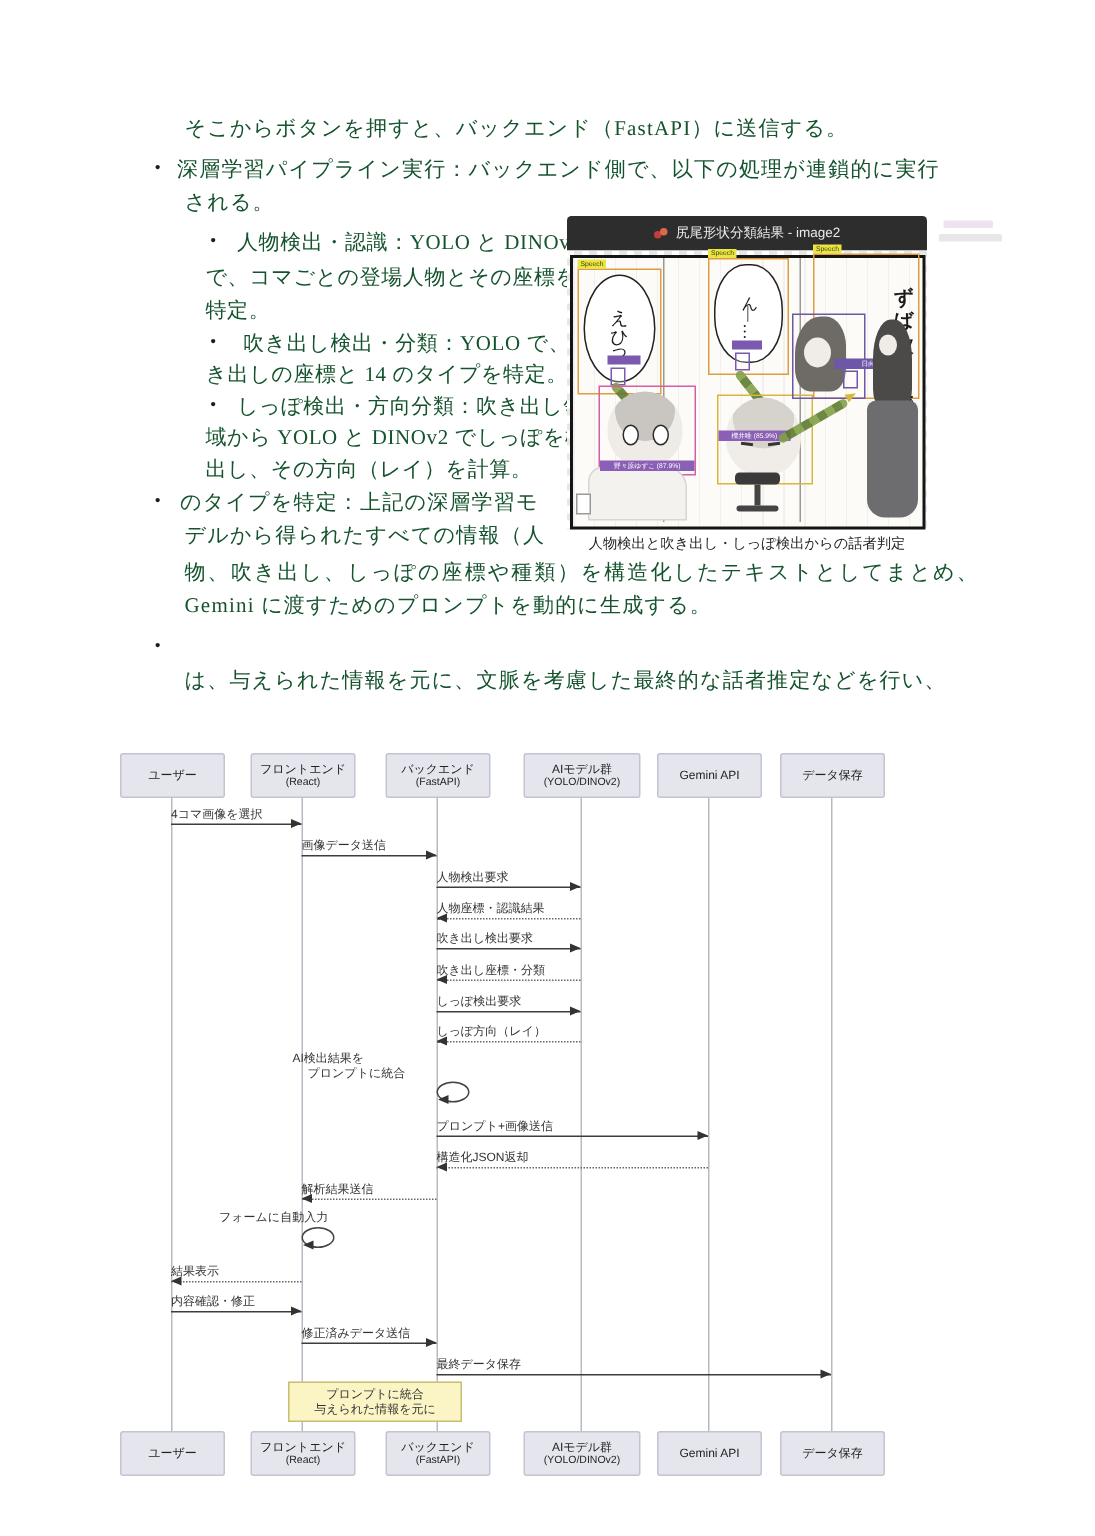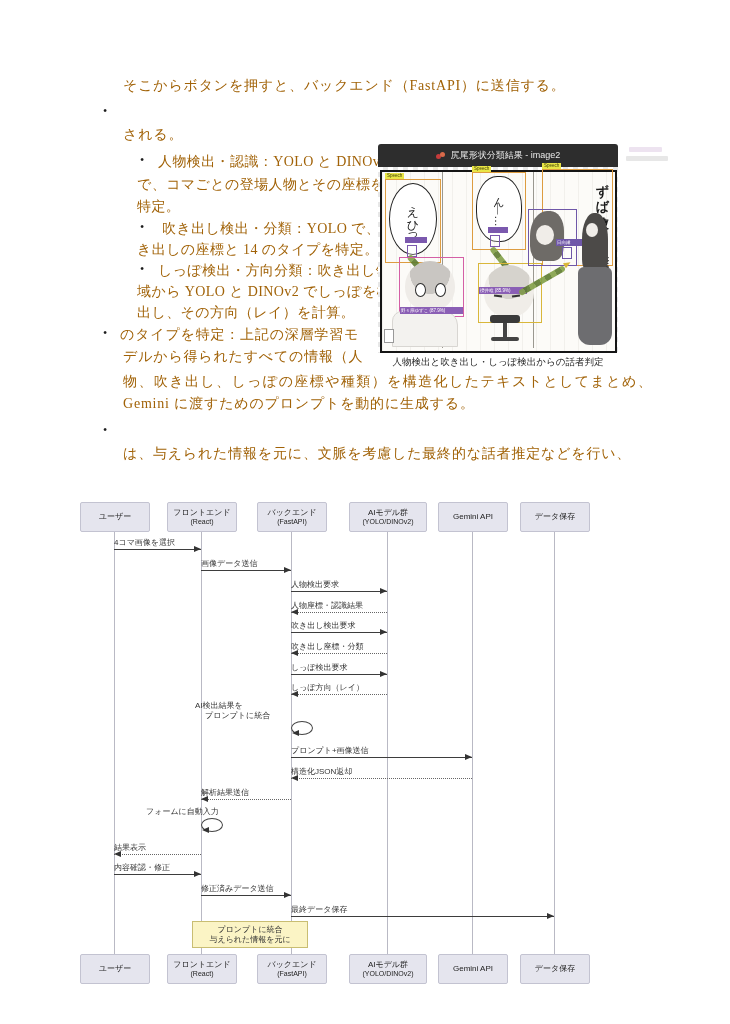--- a/index.html
+++ b/index.html
@@ -1,23 +1,23 @@
 <!DOCTYPE html>
 <html><head>
 <meta charset="utf-8">
 <style>
   html,body{margin:0;padding:0;background:#ffffff;}
   .page{position:relative;width:730px;height:1024px;background:#fff;overflow:hidden;
         font-family:"Liberation Serif","DejaVu Serif",serif;}
   
-  .tl{position:absolute;font-size:14px;color:#a16207;white-space:nowrap;letter-spacing:0.8px;}
+  .tl{position:absolute;font-size:14px;color:#14532d;white-space:nowrap;letter-spacing:0.8px;}
   .tl.wide{letter-spacing:1.4px;}
   .bdot{position:absolute;font-size:12px;color:#1c1c1c;}
   
-  .figure{position:absolute;left:378px;top:144px;width:240px;height:209px;}
+  .figure{position:absolute;left:378px;top:144px;width:240px;height:209px;text-align:center;}
   .fig-titlebar{position:absolute;left:0;top:0;width:240px;height:23px;background:#2d2d2d;
       border-radius:3px 3px 0 0;display:flex;align-items:center;justify-content:center;gap:5px;}
   .fig-title{font-family:"Liberation Sans",sans-serif;font-size:9px;color:#e9e9e9;}
   .cherry{position:relative;width:10px;height:9px;}
   .cherry::before,.cherry::after{content:"";position:absolute;width:5px;height:5px;border-radius:50%;background:#c63b3b;}
   .cherry::before{left:0;top:3px;}
   .cherry::after{left:4px;top:1px;background:#d96a4a;}
   .fig-canvas{position:absolute;left:0;top:23px;width:240px;height:186px;
       background:repeating-conic-gradient(#e7e7e7 0% 25%, #ffffff 0% 50%) 0 0 / 10px 10px;}
   .manga{position:absolute;left:2px;top:3px;width:233px;height:179px;border:2px solid #151515;background:#fcfbf8;
@@ -66,20 +66,21 @@
       line-height:10px;color:#333;}
 </style>
 </head>
 <body>
 
 <div class="page">
 
   <div class="tl" style="left:123px;top:77px">そこからボタンを押すと、バックエンド（FastAPI）に送信する。</div>
 
   <span class="bdot" style="left:103px;top:104px">•</span>
+  <div class="tl" style="left:118px;top:104px">深層学習パイプライン実行：バックエンド側で、以下の処理が連鎖的に実行</div>
   <div class="tl" style="left:123px;top:126px">される。</div>
 
   <span class="bdot" style="left:140px;top:153px">•</span>
   <div class="tl" style="left:158px;top:153px;letter-spacing:0.4px">人物検出・認識：YOLO と DINOv2</div>
   <div class="tl" style="left:137px;top:176px;letter-spacing:0.4px">で、コマごとの登場人物とその座標を</div>
   <div class="tl" style="left:137px;top:198px;letter-spacing:0.4px">特定。</div>
 
   <span class="bdot" style="left:140px;top:220px">•</span>
   <div class="tl" style="left:162px;top:220px;letter-spacing:0.4px">吹き出し検出・分類：YOLO で、吹</div>
   <div class="tl" style="left:137px;top:241px;letter-spacing:0.4px">き出しの座標と 14 のタイプを特定。</div>

